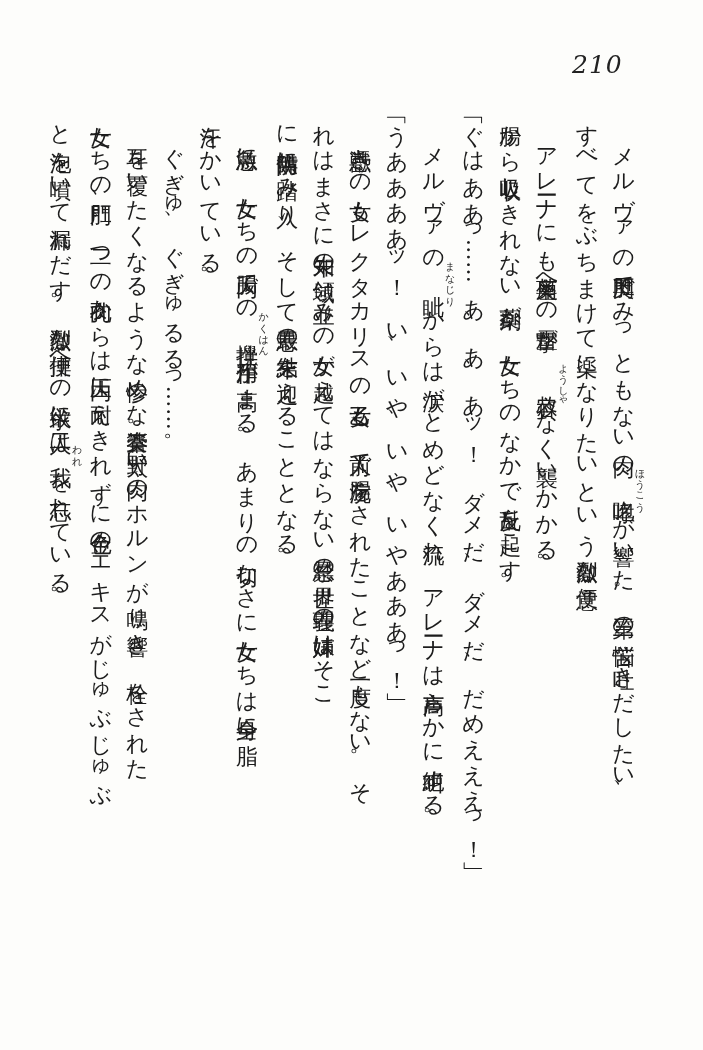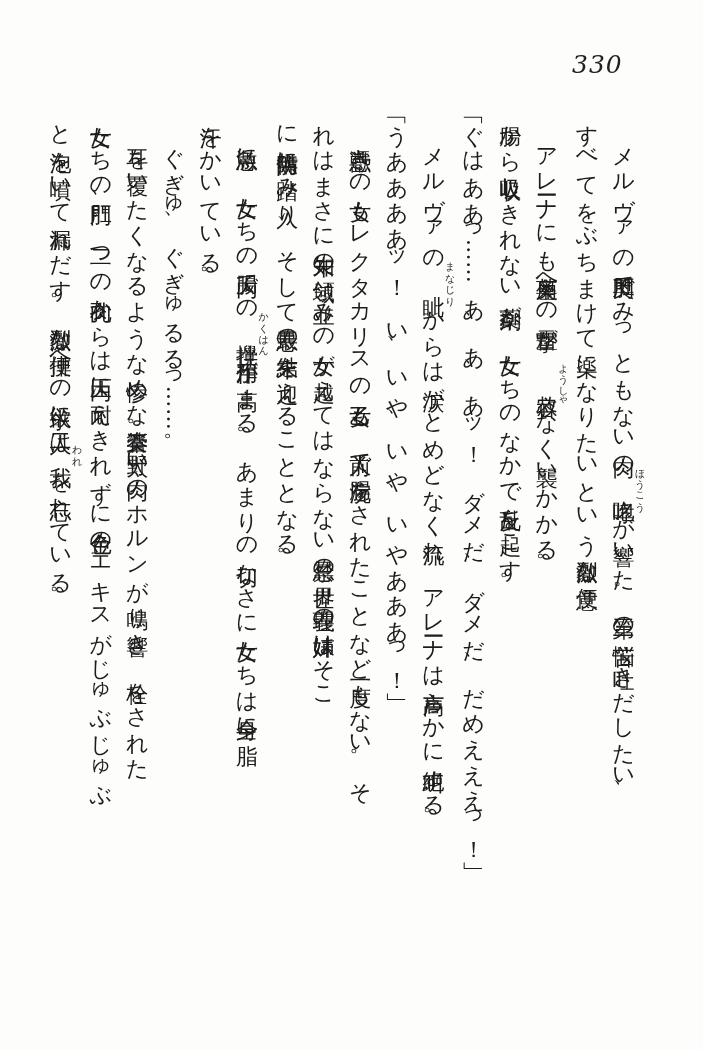--- a/index.html
+++ b/index.html
@@ -49,21 +49,21 @@
   rt {
     font-size: 10px;
     letter-spacing: 0;
     color: #2a2a2a;
   }
 </style>
 </head>
 <body>
 
 <div class="page">
-  <div class="page-number">330</div>
+  <div class="page-number">210</div>
   <div class="text-block">
       <div class="line">　メルヴァの肛門奥でみっともない肉の<ruby>咆哮<rt>ほうこう</rt></ruby>が響いた。第三の苦悩。吐きだしたい、</div>
       <div class="line">すべてをぶちまけて楽になりたいという激烈な便意。</div>
       <div class="line">　アレーナにも菊座奥への雷撃が、<ruby>容赦<rt>ようしゃ</rt></ruby>なく襲いかかる。</div>
       <div class="line">腸から吸収しきれない薬剤が、女たちのなかで反乱を起こす。</div>
       <div class="line">「ぐはああっ……あ、あ、あッ！　ダメだ、ダメだ、だめえええっ！」</div>
       <div class="line">　メルヴァの<ruby>眦<rt>まなじり</rt></ruby>からは涙がとめどなく流れ、アレーナは声高らかに絶叫する。</div>
       <div class="line">「うああああッ！　い、いや、いや、いやあああっ！」</div>
       <div class="line">　獣憑きの女もレクタカリスの乙女も、人前で浣腸をされたことなど一度もない。そ</div>
       <div class="line">れはまさに未知の領域、並みの女が越えてはならない禁忌の世界。義理の姉妹はそこ</div>

